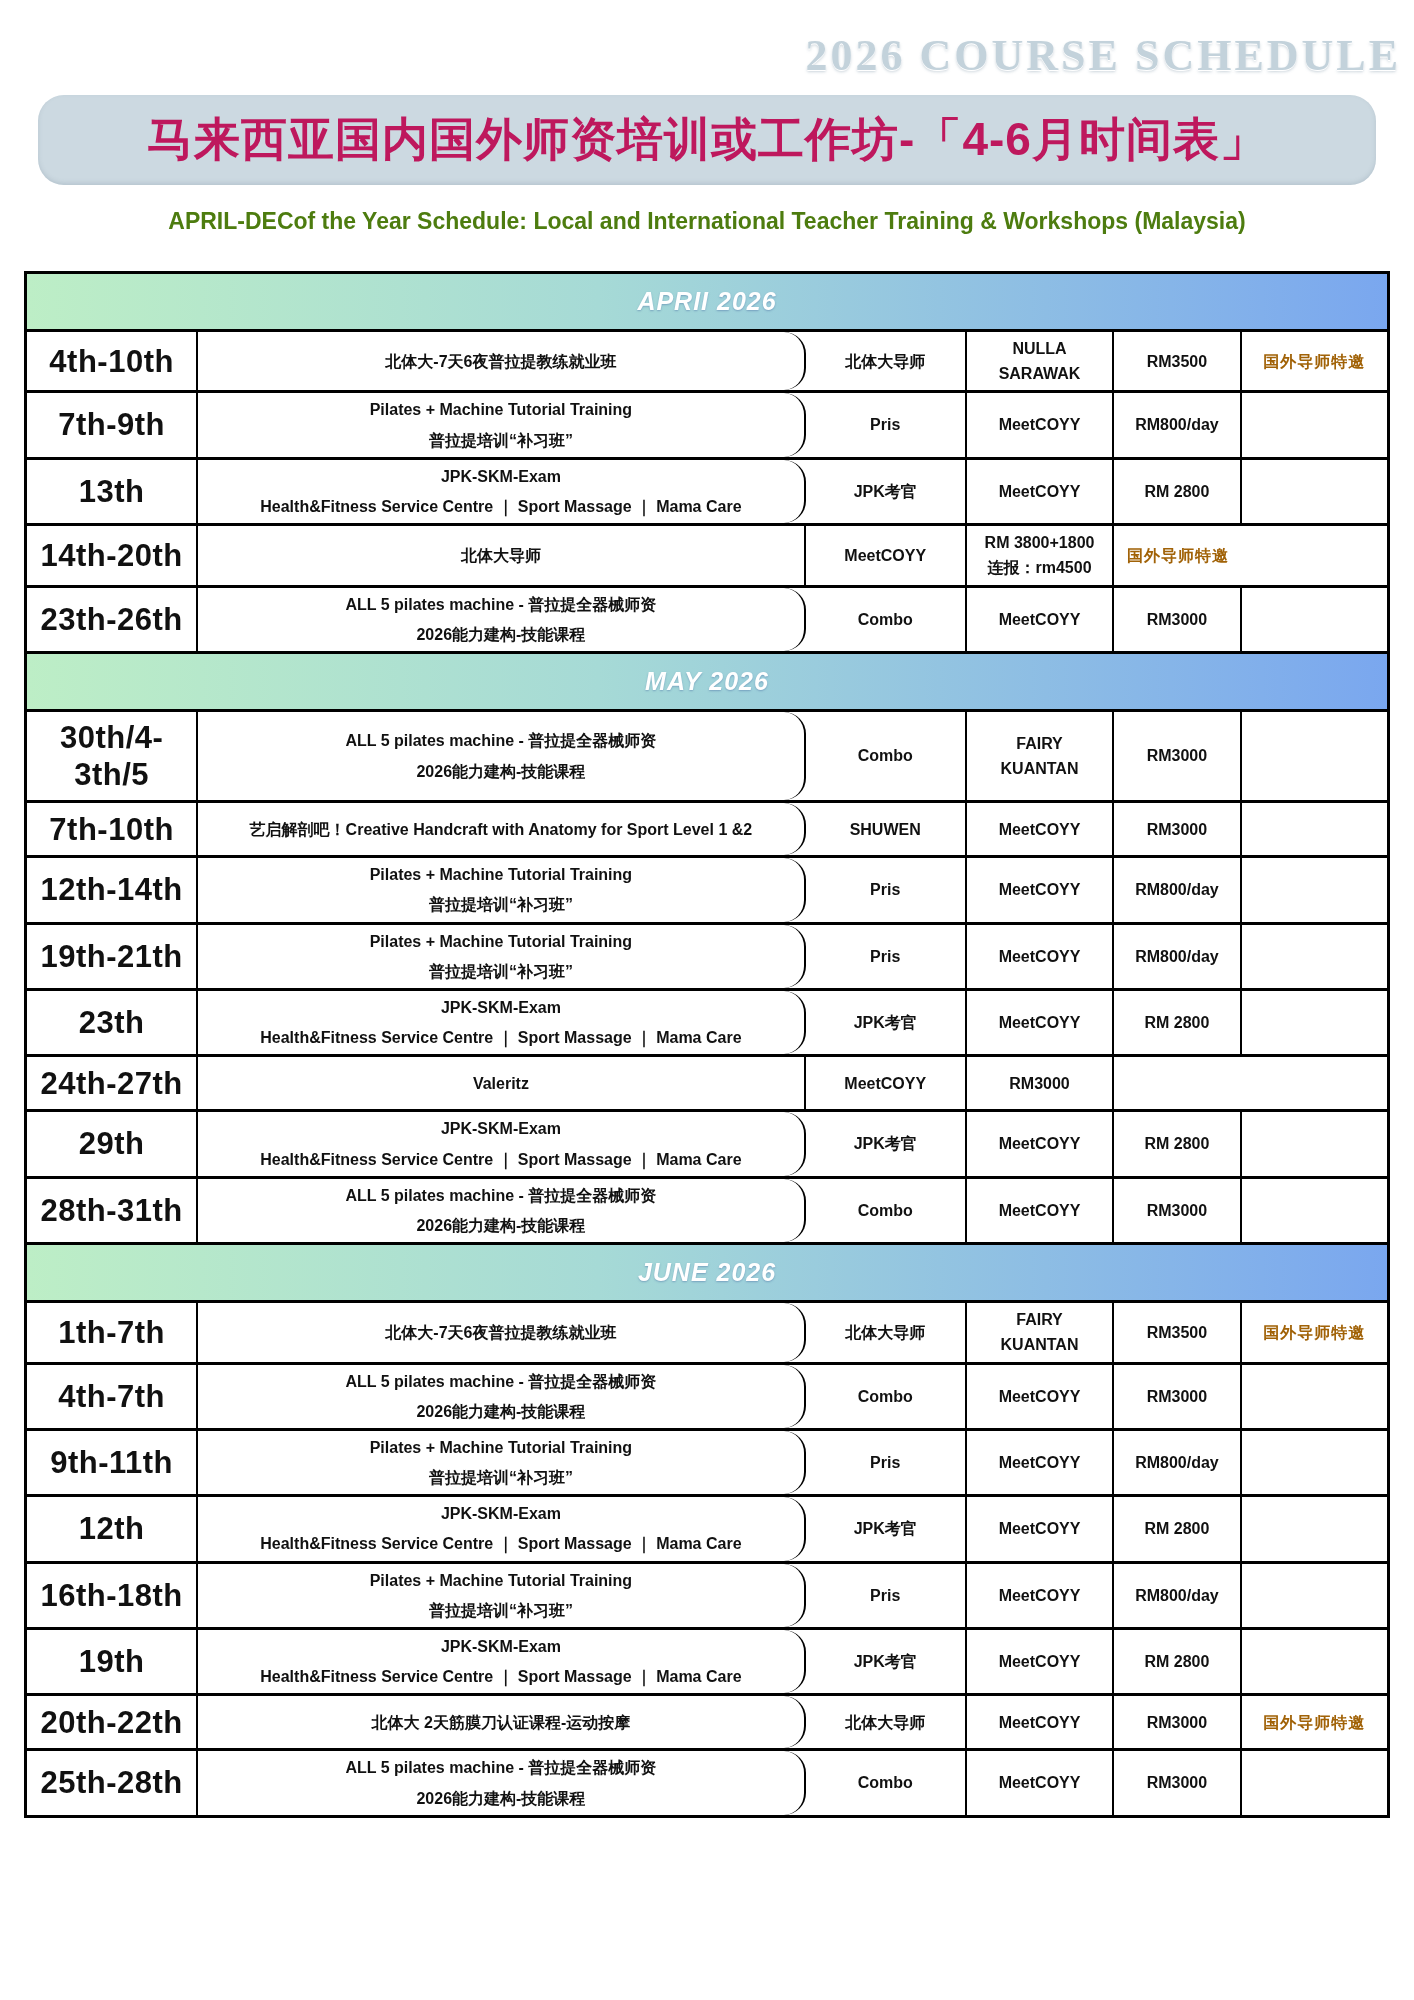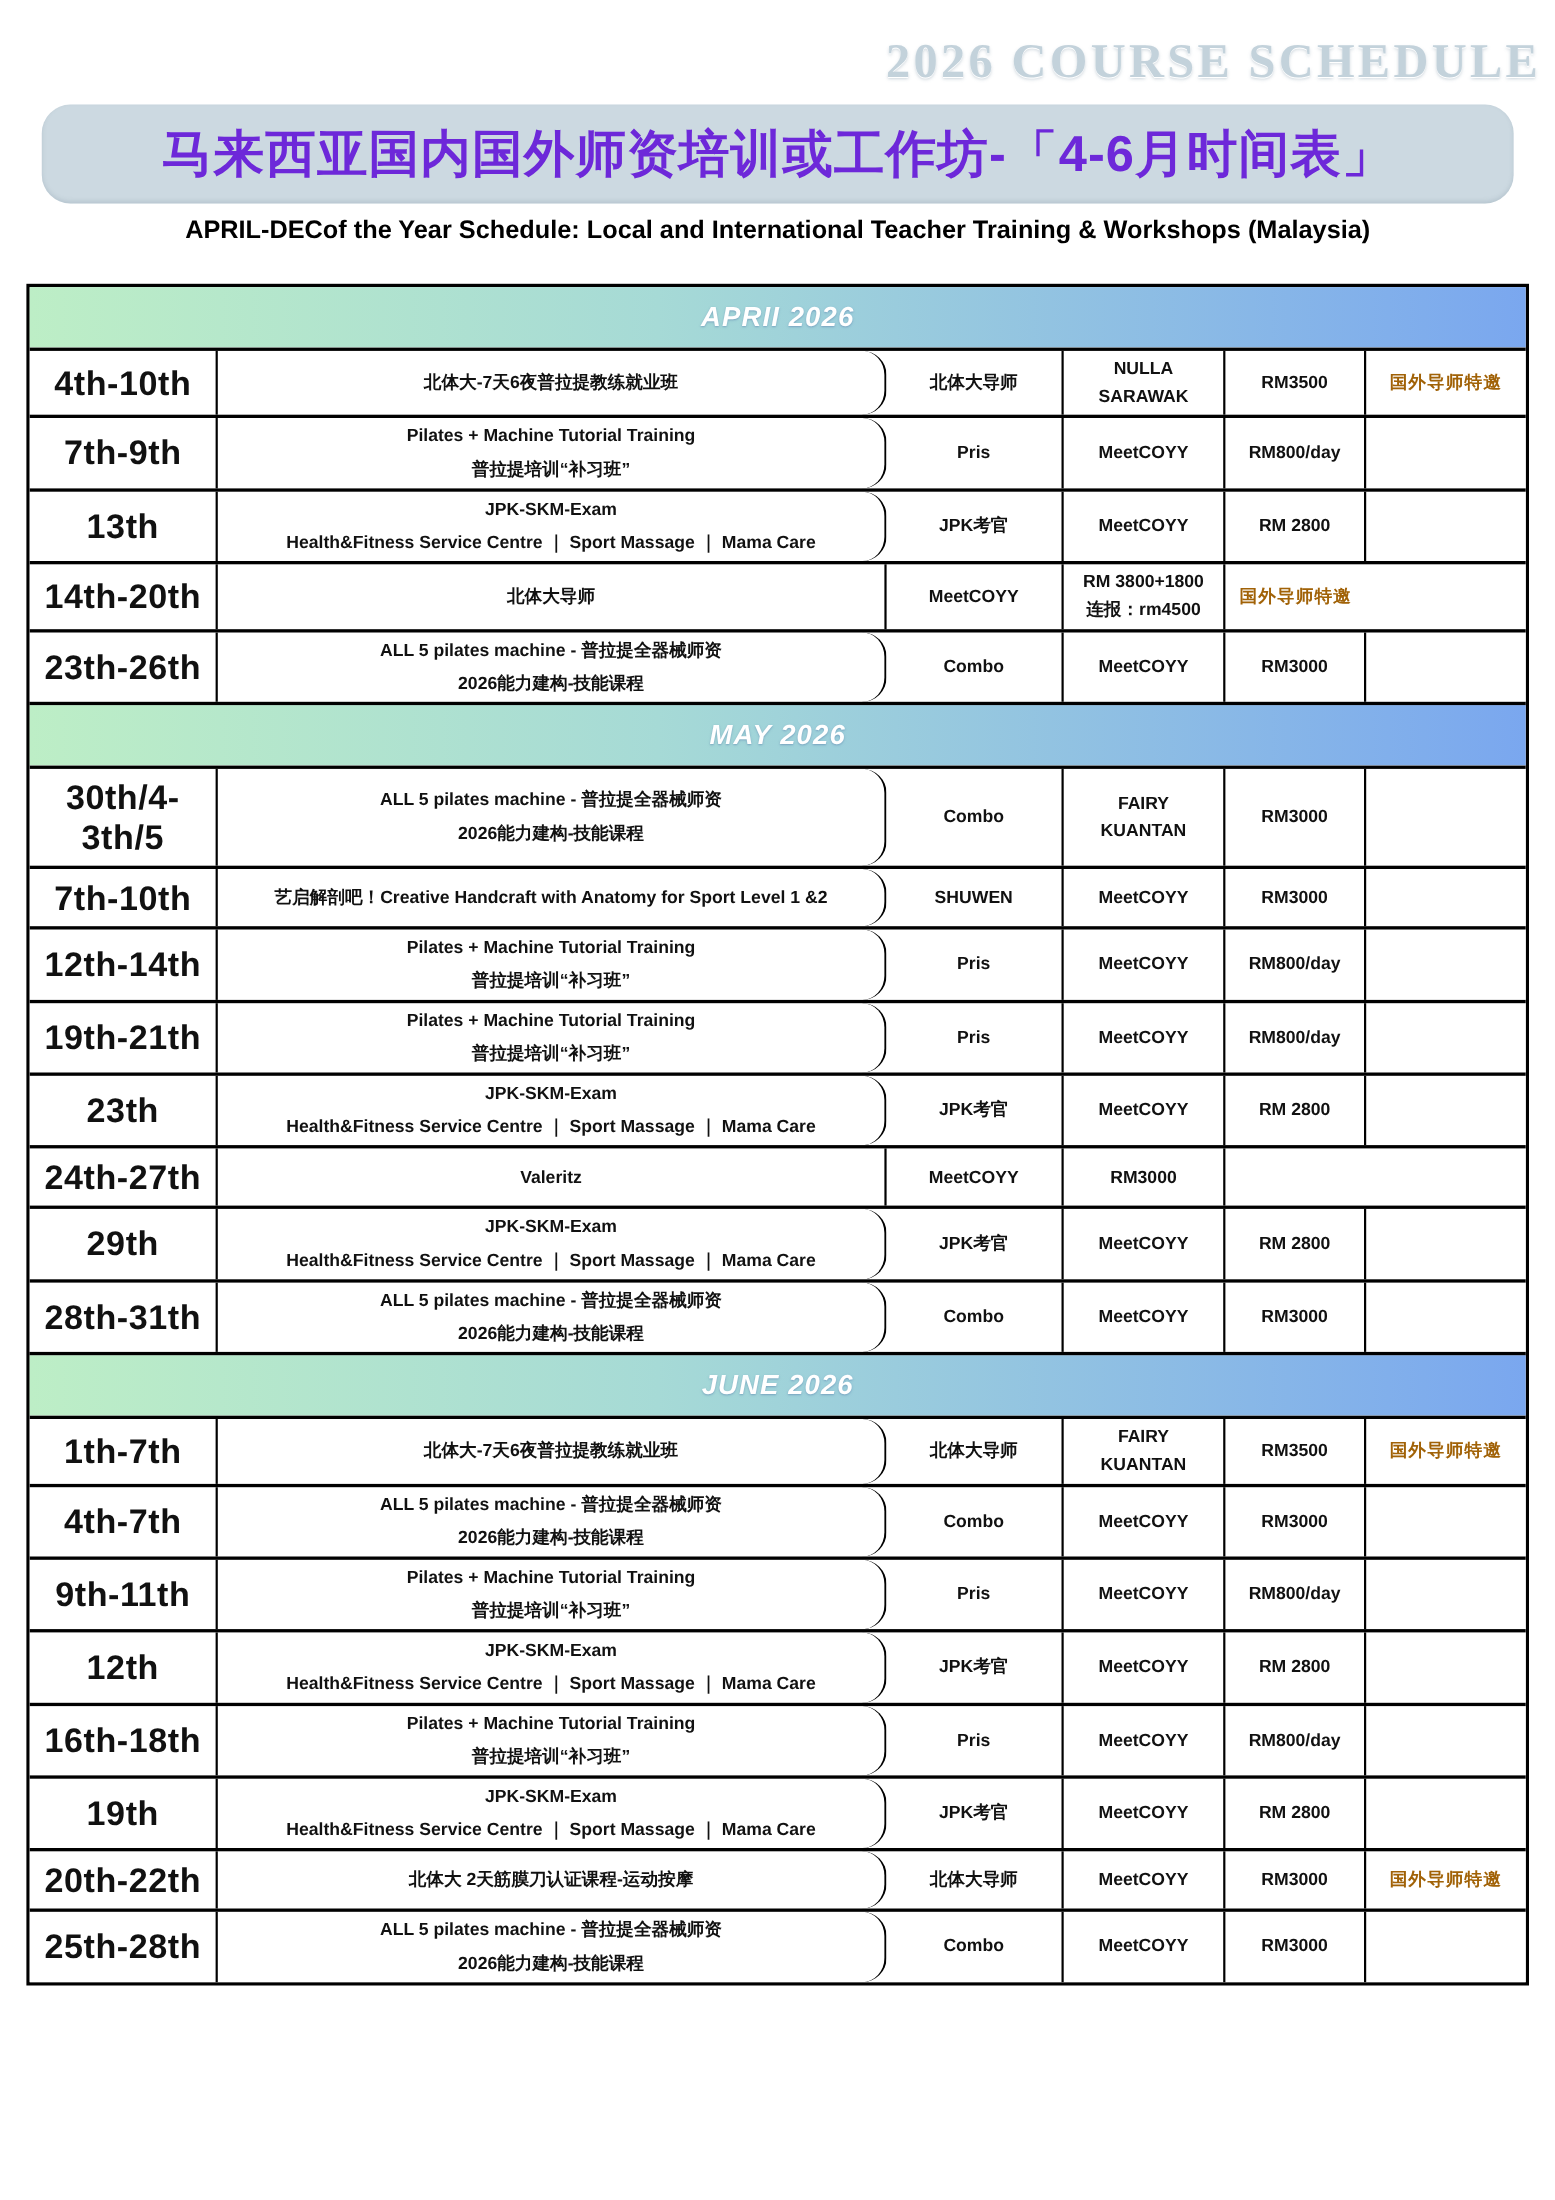--- a/index.html
+++ b/index.html
@@ -13,23 +13,23 @@
     margin-top:30px;padding-right:13px;text-align:right;
     font-family:"Liberation Serif","DejaVu Serif",serif;
     font-weight:bold;font-size:44px;letter-spacing:3px;
     color:#c3d2db;text-shadow:0 1px 0 #ffffff,0 2px 3px rgba(140,160,175,.45);
   }
   .banner{
     margin:14px 38px 0 38px;height:90px;border-radius:26px;
     background:#ccd9e1;display:flex;align-items:center;justify-content:center;
     box-shadow:inset 0 -2px 4px rgba(120,140,155,.25);
   }
-  .banner-text{font-size:46px;font-weight:bold;color:#6d28d9;letter-spacing:1px;white-space:nowrap;}
+  .banner-text{font-size:46px;font-weight:bold;color:#be185d;letter-spacing:1px;white-space:nowrap;}
   .subtitle{
-    margin-top:10px;text-align:center;font-size:23px;font-weight:bold;color:#000000;
+    margin-top:23px;text-align:center;font-size:23px;font-weight:bold;color:#4d7c0f;
   }
   
   .schedule-table{
     margin:36px 24px 0 24px;border:3px solid #000;background:#fff;
   }
   .month-band{
     height:55px;display:flex;align-items:center;justify-content:center;
     background:linear-gradient(90deg,#bdeec6 0%,#a6dad6 42%,#7aa7ef 100%);
     font-size:25px;font-weight:bold;font-style:italic;color:#ffffff;
     letter-spacing:1px;text-shadow:0 1px 2px rgba(95,135,175,.65);

